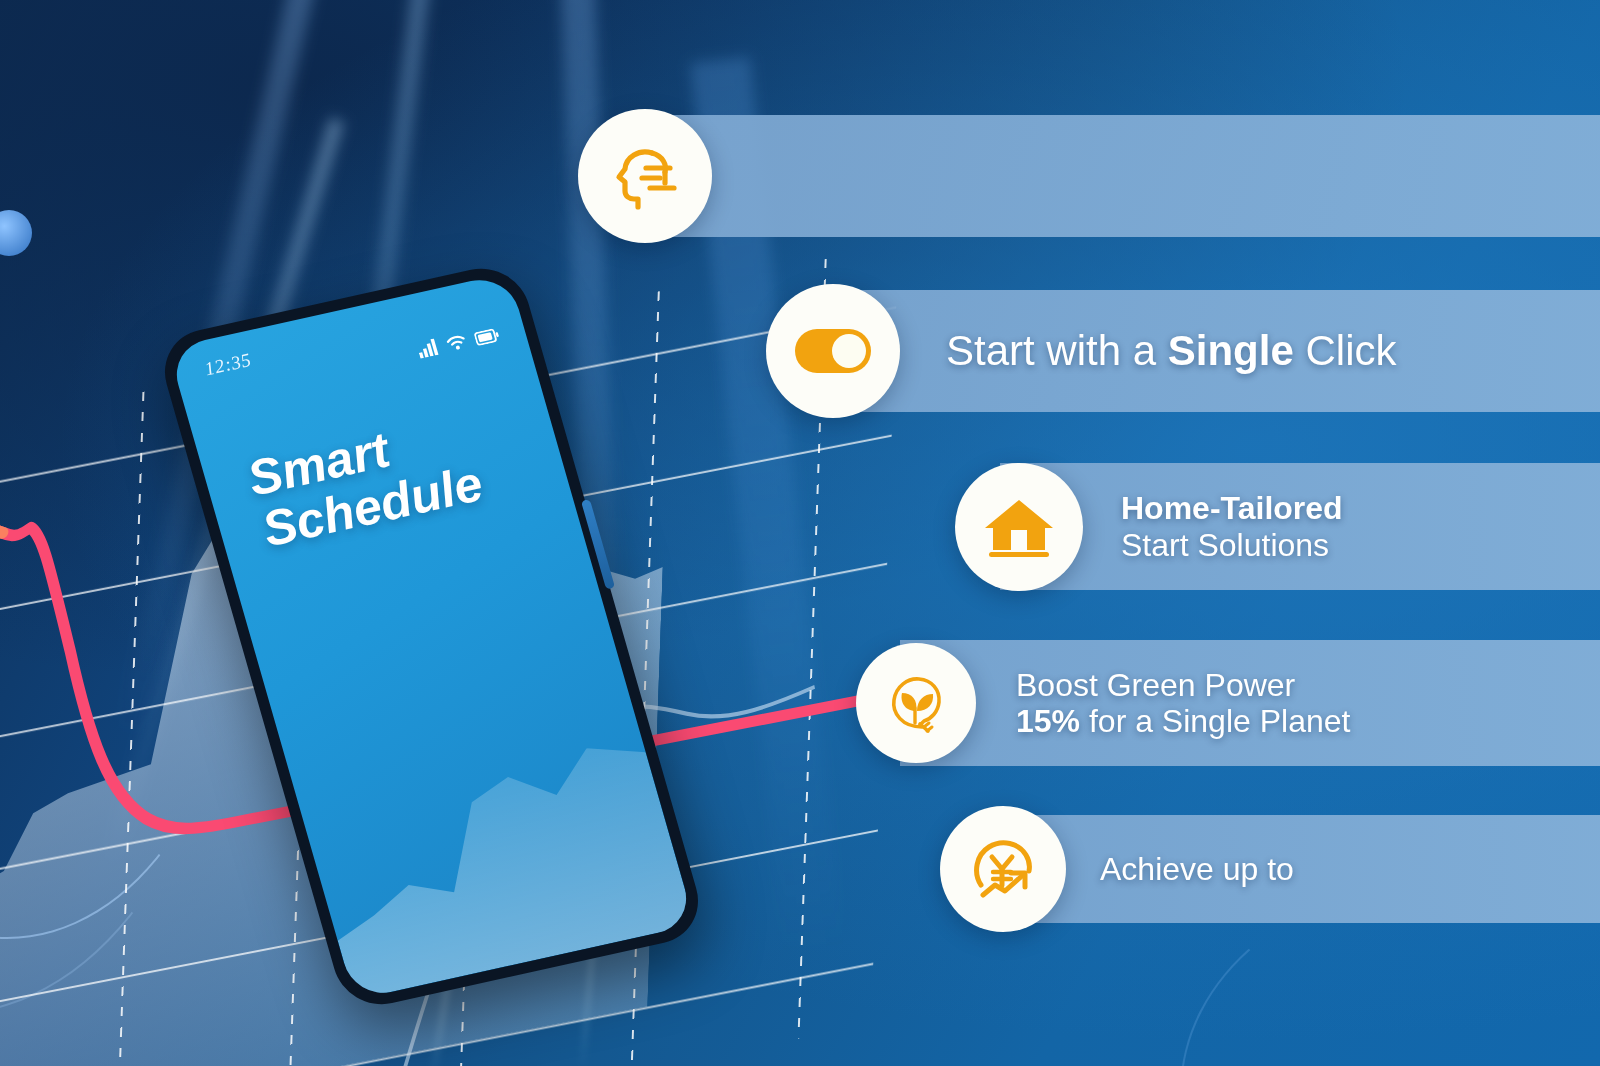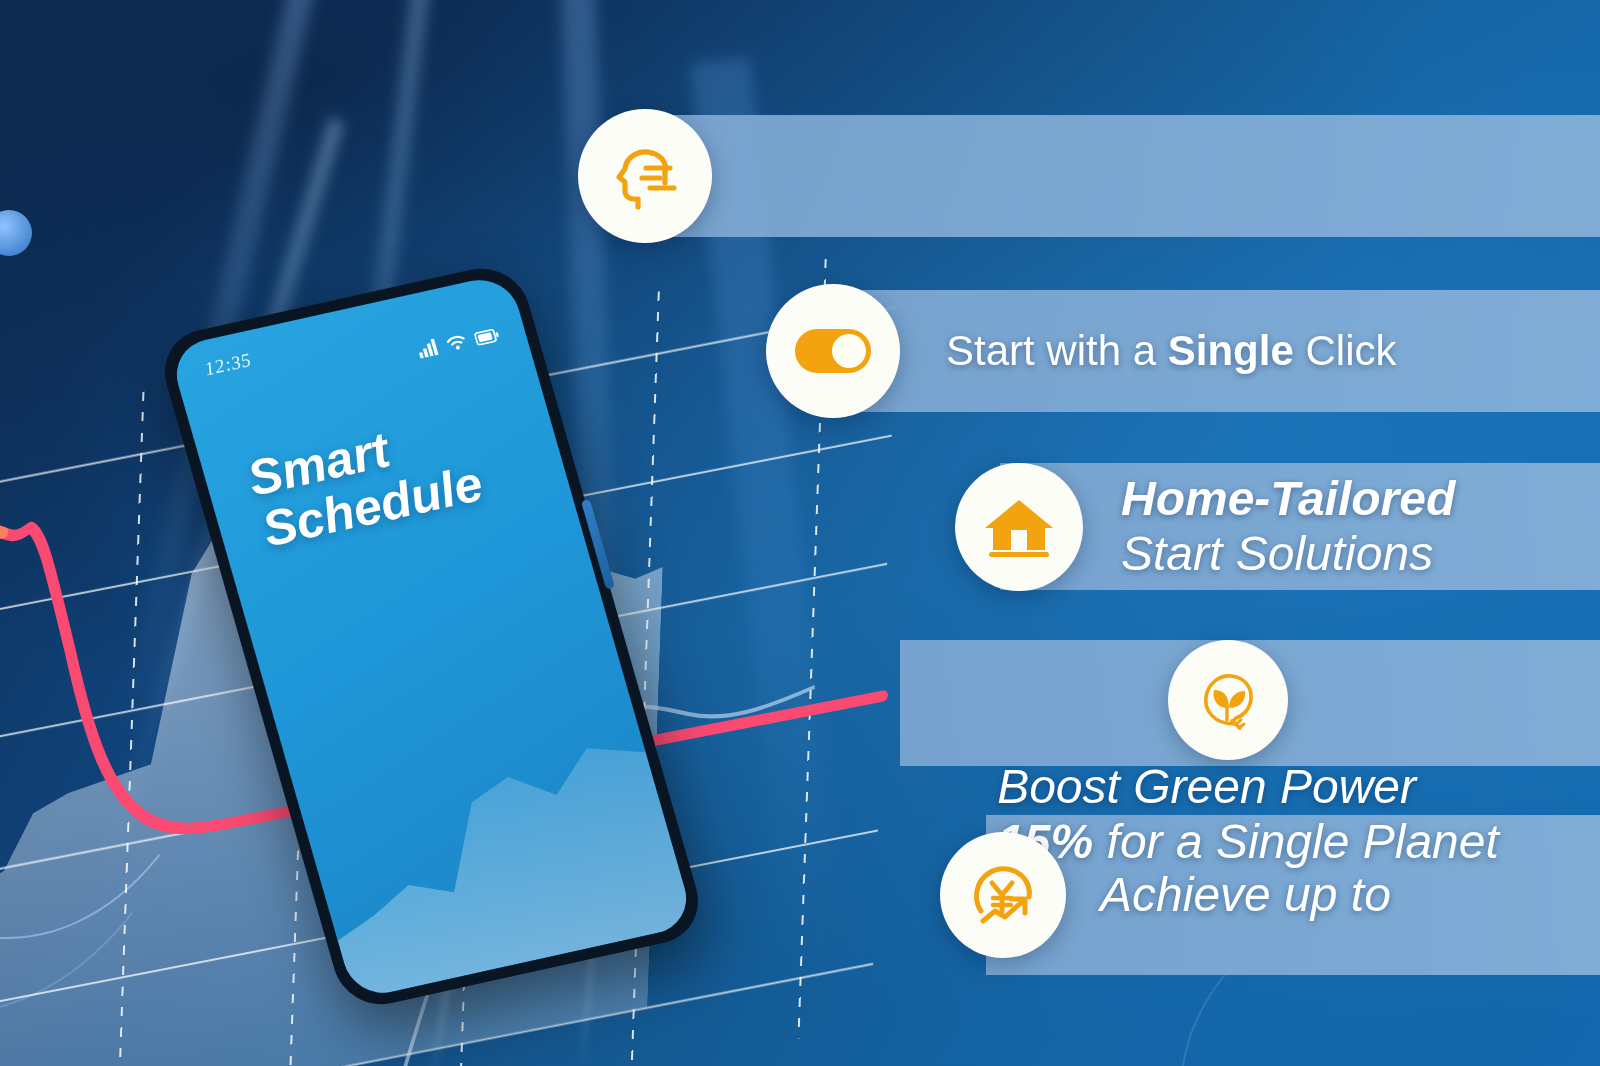--- a/index.html
+++ b/index.html
@@ -54,21 +54,21 @@
   
   .feature-row{position:absolute;right:0;display:flex;align-items:center;}
   .bar{position:absolute;right:0;top:0;height:100%;
        background:linear-gradient(90deg,rgba(126,168,210,.92),rgba(133,176,216,.95));}
   .icon-badge{position:relative;z-index:3;border-radius:50%;background:#fdfdf8;
        box-shadow:0 6px 22px rgba(0,20,50,.28);display:flex;align-items:center;justify-content:center;flex:none;}
   .feature-text{position:relative;z-index:3;color:#ffffff;line-height:1.14;
        text-shadow:0 2px 7px rgba(0,30,70,.42);white-space:nowrap;}
   .feature-text b{font-weight:bold;}
   .t-lg{font-size:42px;font-weight:normal;}
-  .t-2line{font-size:48px;font-style:italic;}
+  .t-2line{font-size:32px;}
 </style>
 </head>
 <body>
 
 <div id="stage">
 
   <div class="ray" style="left:300px;top:-60px;width:26px;height:820px;background:linear-gradient(180deg,rgba(150,200,255,.30),rgba(120,180,250,0));transform:rotate(13deg);"></div>
   <div class="ray" style="left:420px;top:-80px;width:18px;height:900px;background:linear-gradient(180deg,rgba(160,210,255,.35),rgba(120,180,250,0));transform:rotate(7deg);"></div>
   <div class="ray" style="left:560px;top:-40px;width:34px;height:960px;background:linear-gradient(180deg,rgba(140,195,255,.28),rgba(120,180,250,0));transform:rotate(-2deg);"></div>
   <div class="ray" style="left:690px;top:60px;width:60px;height:900px;background:linear-gradient(180deg,rgba(110,180,255,.22),rgba(120,180,250,0));transform:rotate(-6deg);"></div>
@@ -171,39 +171,39 @@
         <rect x="28" y="36" width="16" height="20" fill="#fdfdf8"></rect>
         <rect x="6" y="58" width="60" height="5" rx="2.5" fill="#f2a30f"></rect>
       </svg>
     </div>
     <div class="feature-text t-2line" style="margin-left:38px;">
       <div><b>Home-Tailored</b></div>
       <div>Start Solutions</div>
     </div>
   </div>
 
-  <div class="feature-row" style="top:640px;height:126px;left:856px;width:744px;flex-direction:column;">
+  <div class="feature-row" style="top:640px;height:126px;left:856px;width:744px;">
     <div class="bar" style="width:700px;"></div>
     <div class="icon-badge" style="width:120px;height:120px;">
       <svg width="68" height="68" viewBox="0 0 68 68">
         <path d="M40 58 C20 58 10 44 12 31 C14 17 26 9 37 10 C50 11 58 21 57 33 C56 43 49 50 42 52 L38 56" stroke="#f2a30f" stroke-width="3.6" fill="none" stroke-linecap="round"></path>
         <path d="M34 42 C22 42 18 32 20 24 C30 24 36 31 34 42 Z" fill="#f2a30f"></path>
         <path d="M35 42 C35 31 42 25 51 25 C52 35 46 42 35 42 Z" fill="#f2a30f"></path>
         <path d="M33 39 L33 54" stroke="#f2a30f" stroke-width="3.4" stroke-linecap="round"></path>
         <path d="M38 55 L46 62" stroke="#f2a30f" stroke-width="3.6" stroke-linecap="round"></path>
         <path d="M42 58 L47 54 M45 62 L50 58" stroke="#f2a30f" stroke-width="3" stroke-linecap="round"></path>
       </svg>
     </div>
     <div class="feature-text t-2line" style="margin-left:40px;">
       <div>Boost Green Power</div>
       <div><b>15%</b><span> for a Single Planet</span></div>
     </div>
   </div>
 
-  <div class="feature-row" style="top:815px;height:160px;left:940px;width:660px;align-items:center;">
+  <div class="feature-row" style="top:815px;height:108px;left:940px;width:660px;align-items:center;">
     <div class="bar" style="width:614px;"></div>
     <div class="icon-badge" style="width:126px;height:126px;">
       <svg width="72" height="72" viewBox="0 0 72 72">
         <path d="M14 52 C6 40 9 22 22 14 C35 6 52 10 59 22 C62 27 63 33 62 38" stroke="#f2a30f" stroke-width="5" fill="none" stroke-linecap="round"></path>
         <path d="M25 24 L35 36 L45 24" stroke="#f2a30f" stroke-width="5" fill="none" stroke-linecap="round" stroke-linejoin="round"></path>
         <path d="M35 36 L35 52" stroke="#f2a30f" stroke-width="5" stroke-linecap="round"></path>
         <path d="M26 39 L44 39 M26 46 L44 46" stroke="#f2a30f" stroke-width="4.4" stroke-linecap="round"></path>
         <path d="M16 62 L28 52 L38 58 L56 42" stroke="#f2a30f" stroke-width="5" fill="none" stroke-linecap="round" stroke-linejoin="round"></path>
         <path d="M44 40 L58 40 L58 54" stroke="#f2a30f" stroke-width="5" fill="none" stroke-linecap="round" stroke-linejoin="round"></path>
       </svg>

